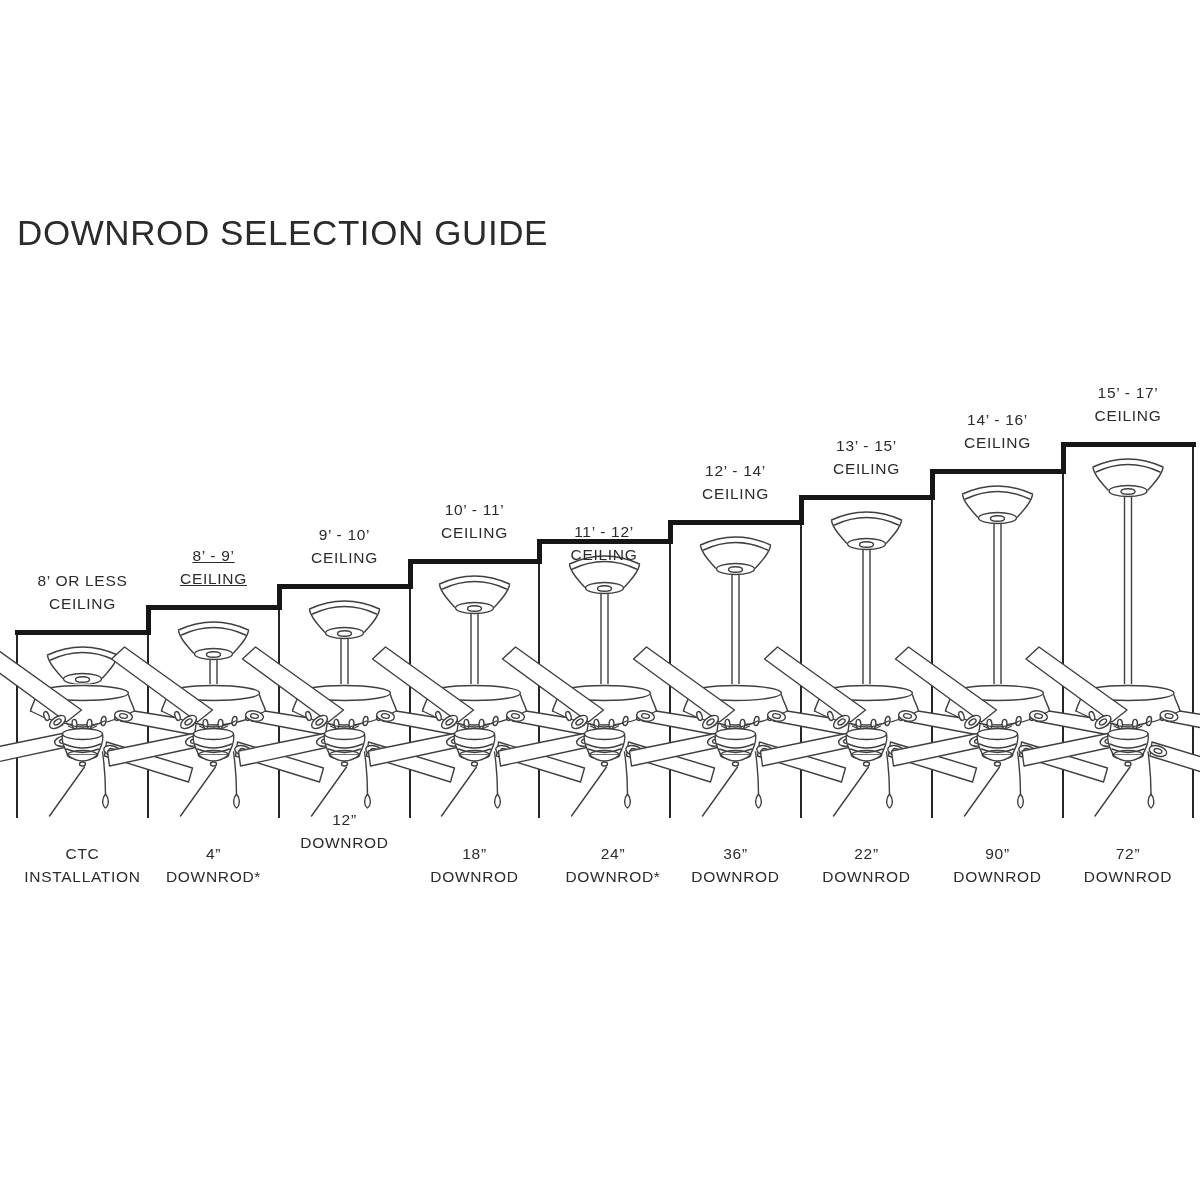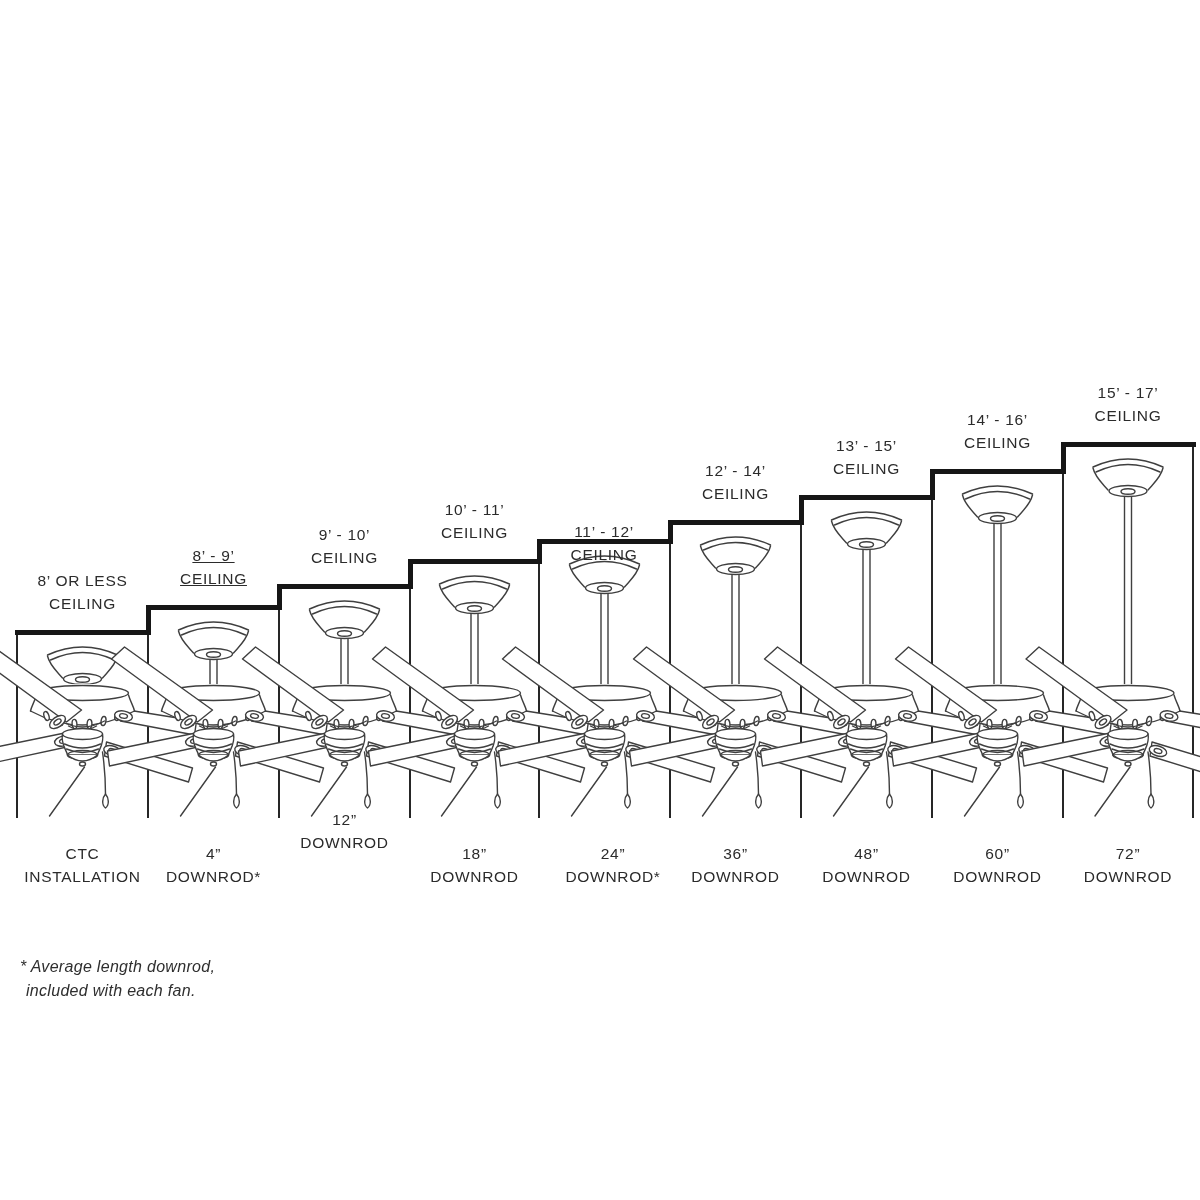--- a/index.html
+++ b/index.html
@@ -57,20 +57,21 @@
     line-height: 24px;
     letter-spacing: 0.3px;
     color: #2e2e2e;
   }
   .footnote .fn2 { margin-left: 6px; }
 </style>
 </head>
 <body>
 
 <div class="page">
+  <h1 class="title">DOWNROD SELECTION GUIDE</h1>
   <p class="subtitle">
     <br>
   </p>
 
   <div class="diagram" id="diagram">
       <div class="ceiling-label" style="left: -27.5px; top: 569px;">
         <div>8’ OR LESS</div>
         <div>CEILING</div>
       </div>
       <div class="box-side" style="left: 15.75px; top: 635px; height: 183px;"></div>
@@ -646,21 +647,21 @@
       <ellipse cx="0" cy="65" rx="15" ry="4.5"></ellipse>
       <path d="M-15,65 Q0,77 15,65" fill="#fff"></path>
       <ellipse cx="0" cy="74" rx="3" ry="2" fill="#fff"></ellipse>
       <path d="M20,62 C22,76 23,90 23,104"></path>
       <path d="M23,104 C26.5,108 27,115 23,118 C19,115 19.5,108 23,104 Z" fill="#fff"></path>
       <path d="M2,77 L-33,126"></path>
     </g>
   </g>
       </svg>
       <div class="downrod-label" style="left: 756.5px; top: 842px;">
-        <div>48”</div>
+        <div>22”</div>
         <div>DOWNROD</div>
       </div>
       <div class="ceiling-label" style="left: 887.5px; top: 408px;">
         <div>14’ - 16’</div>
         <div>CEILING</div>
       </div>
       <div class="box-side" style="left: 930.75px; top: 474px; height: 344px;"></div>
       <div class="box-top" style="left: 929.5px; top: 469px; width: 136px;"></div>
       <div class="box-riser" style="left: 929.5px; top: 469px; height: 31px;"></div>
       <svg class="fan-svg" width="131" height="344" style="left: 932px; top: 474px;">
@@ -730,21 +731,21 @@
       <ellipse cx="0" cy="65" rx="15" ry="4.5"></ellipse>
       <path d="M-15,65 Q0,77 15,65" fill="#fff"></path>
       <ellipse cx="0" cy="74" rx="3" ry="2" fill="#fff"></ellipse>
       <path d="M20,62 C22,76 23,90 23,104"></path>
       <path d="M23,104 C26.5,108 27,115 23,118 C19,115 19.5,108 23,104 Z" fill="#fff"></path>
       <path d="M2,77 L-33,126"></path>
     </g>
   </g>
       </svg>
       <div class="downrod-label" style="left: 887.5px; top: 842px;">
-        <div>60”</div>
+        <div>90”</div>
         <div>DOWNROD</div>
       </div>
       <div class="ceiling-label" style="left: 1018px; top: 381px;">
         <div>15’ - 17’</div>
         <div>CEILING</div>
       </div>
       <div class="box-side" style="left: 1061.75px; top: 447px; height: 371px;"></div>
       <div class="box-side" style="left: 1191.75px; top: 447px; height: 371px;"></div>
       <div class="box-top" style="left: 1060.5px; top: 442px; width: 135px;"></div>
       <div class="box-riser" style="left: 1060.5px; top: 442px; height: 32px;"></div>
@@ -820,17 +821,13 @@
       <path d="M2,77 L-33,126"></path>
     </g>
   </g>
       </svg>
       <div class="downrod-label" style="left: 1018px; top: 842px;">
         <div>72”</div>
         <div>DOWNROD</div>
       </div>
     </div>
 
-  <p class="footnote">
-    <span>* Average length downrod,</span><br>
-    <span class="fn2">included with each fan.</span>
-  </p>
 </div>
 
 </body></html>

